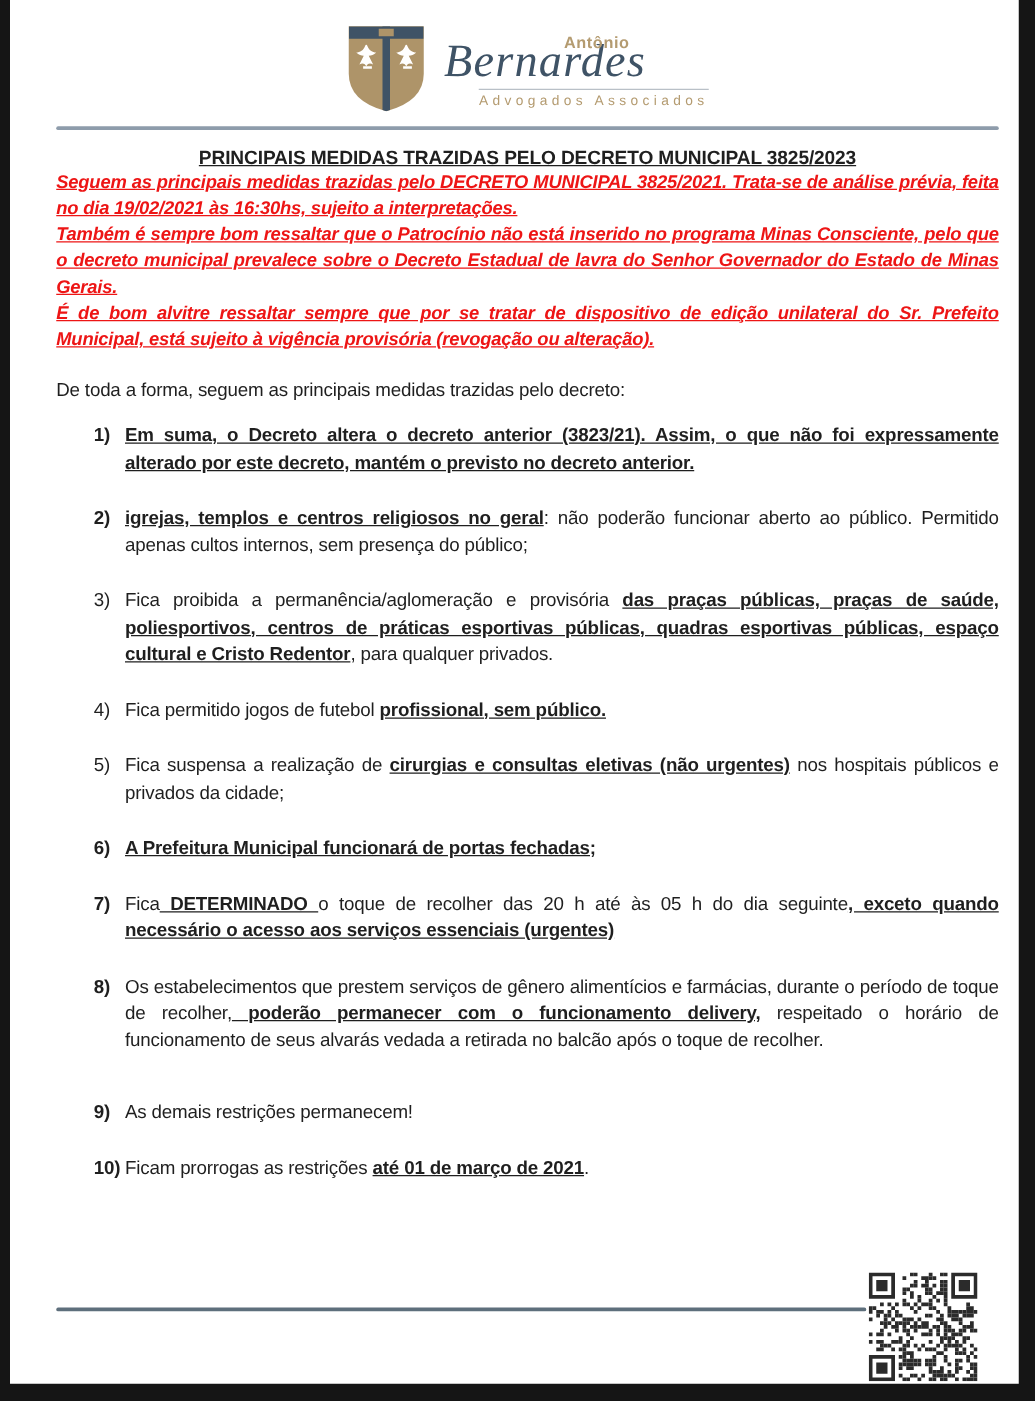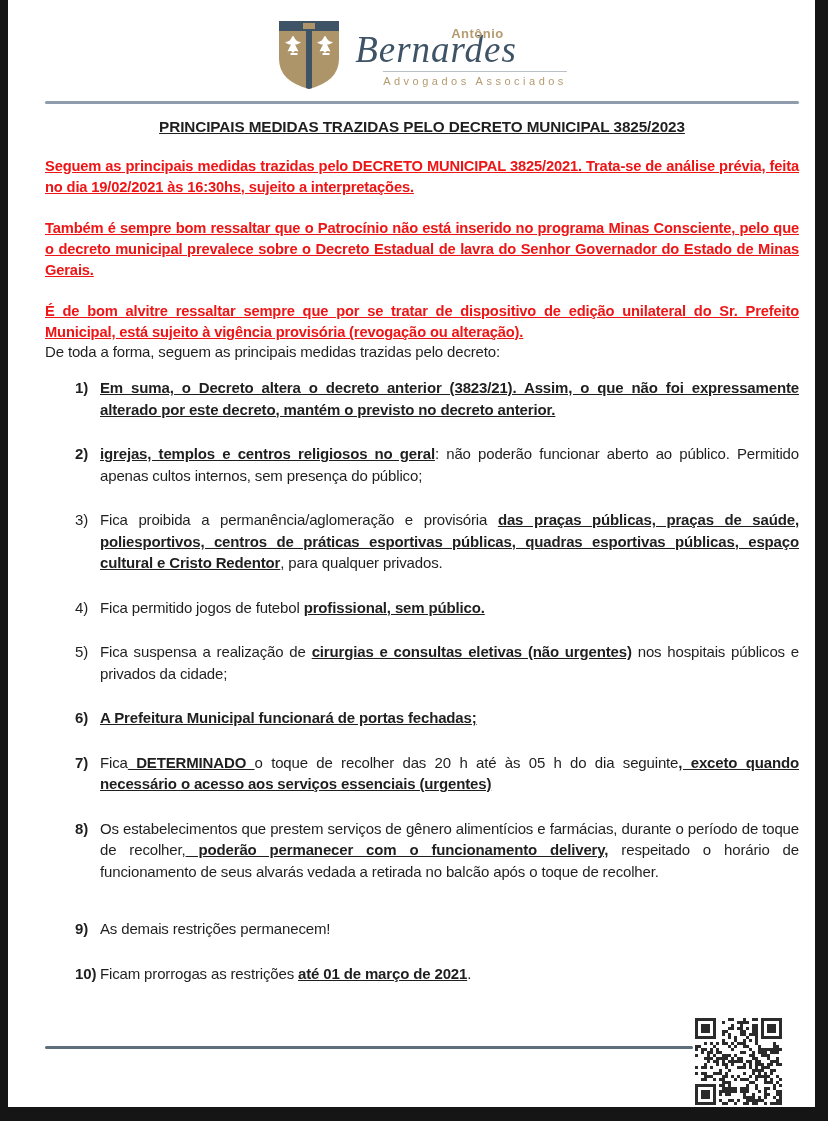--- a/index.html
+++ b/index.html
@@ -40,26 +40,27 @@
     text-align:center; padding-left:28px;
   }
   .header-rule{height:3px;background:var(--hrule);border-radius:2px;margin-top:7px;}
   
   .doc-title{
     margin-top:14px; text-align:center; font-size:15.3px; font-weight:bold;
     text-decoration:underline; letter-spacing:-0.1px;
   }
   
   .red-para{
-    margin-top:20px; color:var(--red); font-weight:bold; font-size:14.7px;
+    margin-top:0; color:var(--red); font-weight:bold; font-size:14.7px;
     line-height:21px; text-align:justify; text-decoration:underline;
     letter-spacing:-0.15px;
-  }
-  
-  .intro{font-size:15px; letter-spacing:-0.15px;}
+    font-style:italic;
+  }
+  
+  .intro{margin-top:21px; font-size:15px; letter-spacing:-0.15px;}
   
   .items{margin-top:17px;}
   .item{
     display:flex; margin-bottom:23px; font-size:15px; line-height:21.5px;
     letter-spacing:-0.15px;
   }
   .item:last-child{margin-bottom:0;}
   .item.extra-gap{margin-bottom:36px;}
   .item .num{flex:0 0 55px; padding-left:30px;}
   .item .num.b{font-weight:bold;}

